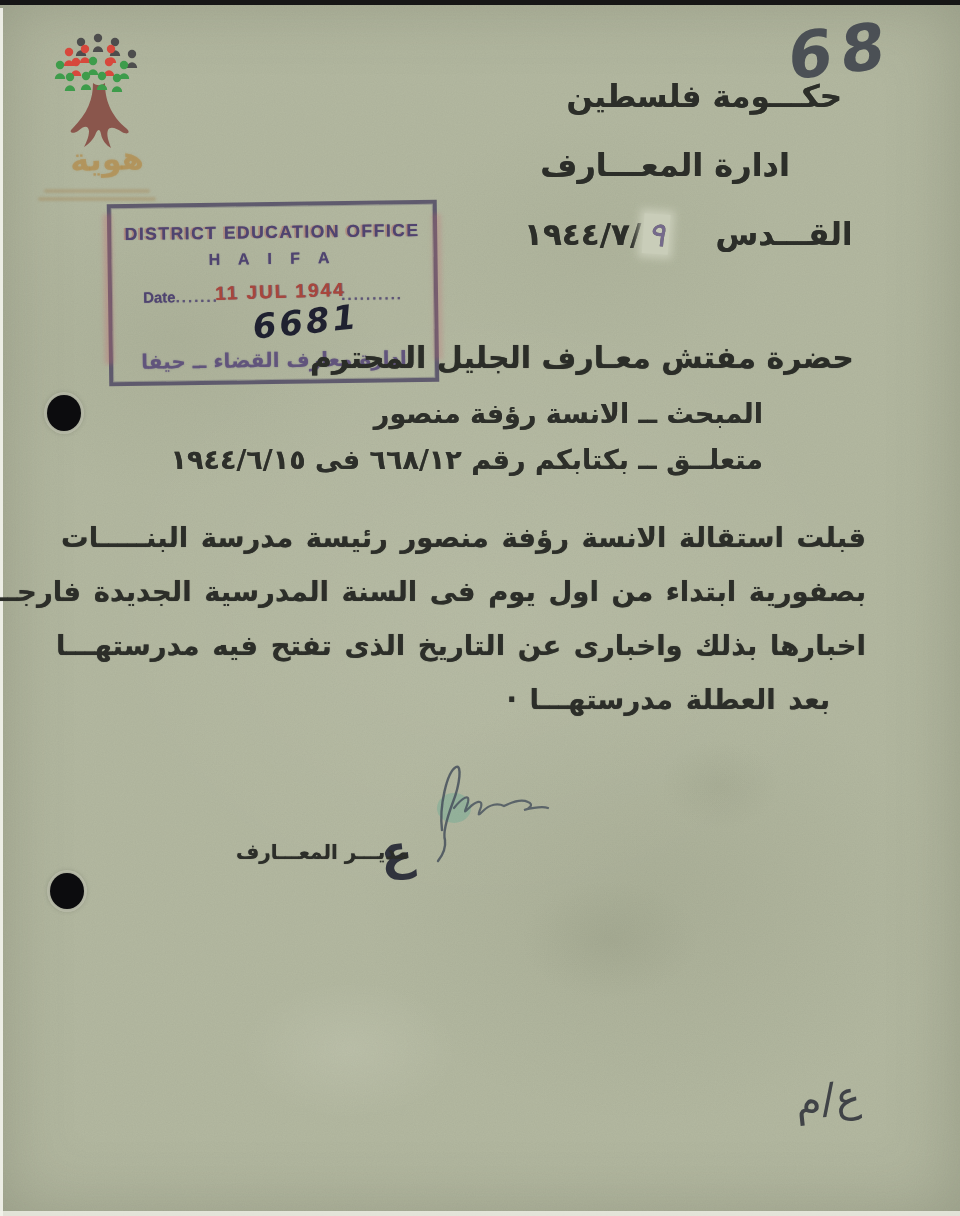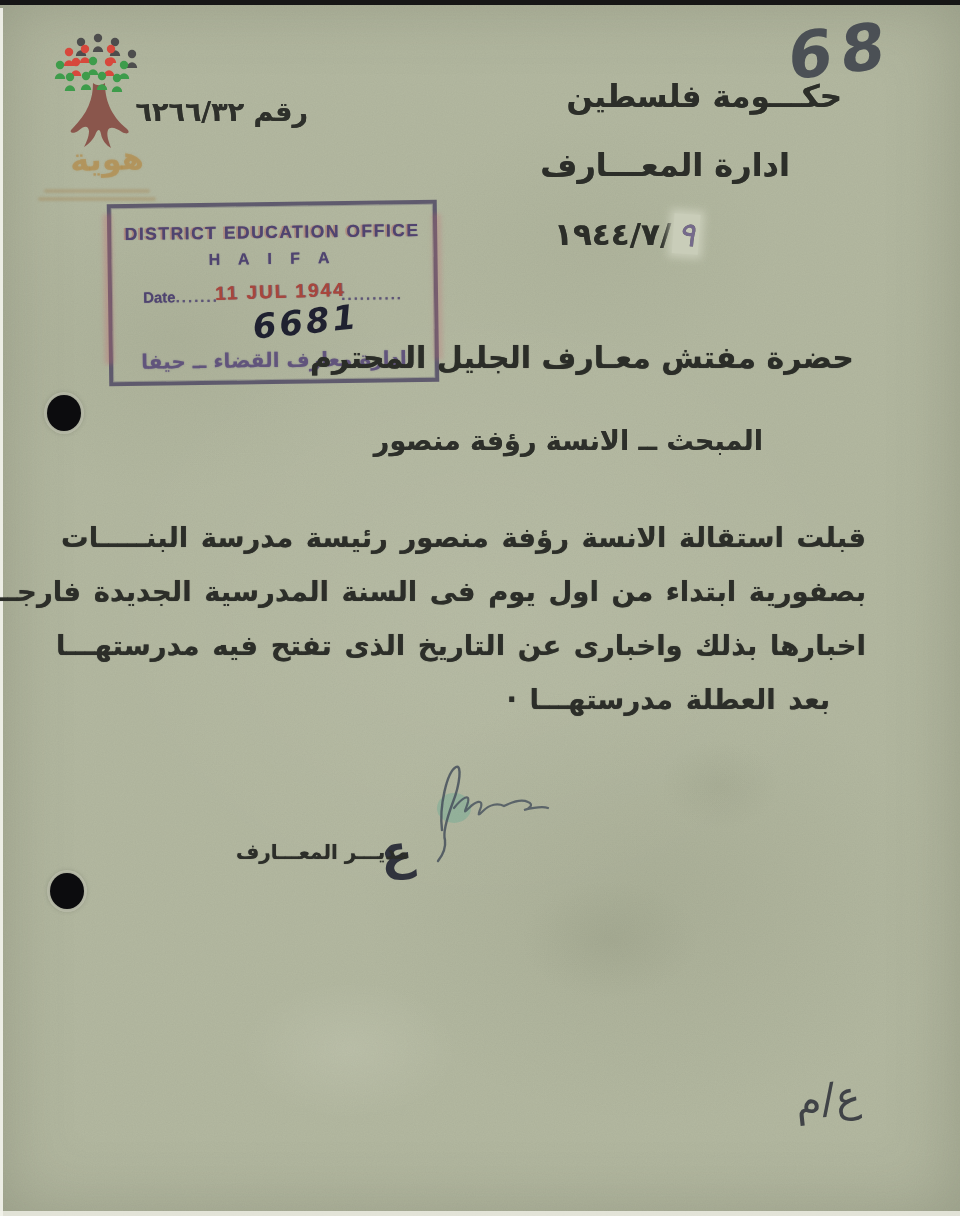--- a/index.html
+++ b/index.html
@@ -36,21 +36,21 @@
   .logo-subtext.l2{left:38px;top:197px;width:118px;height:4px;}
 
   .file-number{
     position:absolute;left:118px;top:96px;width:190px;direction:rtl;text-align:right;
     font-size:27px;font-weight:bold;color:#2e302b;text-shadow:0 0 .6px rgba(40,42,38,.75);
   }
 
   .hdr{position:absolute;direction:rtl;font-weight:bold;color:#2c2e29;text-shadow:0 0 .6px rgba(40,42,38,.7);}
   .hdr-gov{right:118px;top:78px;font-size:31px;}
   .hdr-dept{right:170px;top:146px;font-size:32px;}
-  .city-date-row{position:absolute;left:554px;top:216px;display:flex;align-items:flex-start;
+  .city-date-row{position:absolute;left:524px;top:216px;display:flex;align-items:flex-start;
     font-weight:bold;color:#2c2e29;font-size:31px;text-shadow:0 0 .6px rgba(40,42,38,.7);}
   .typed-date{direction:ltr;}
   .hand-day{
     display:inline-block;margin-left:2px;padding:0 4px;color:#756a8c;background:#c9cdb9;
     box-shadow:0 0 8px 4px #c9cdb9;font-size:34px;font-weight:normal;
     transform:rotate(4deg) translateY(-2px);font-style:italic;
   }
   .city-name{margin-left:46px;}
 
   .stamp{
@@ -81,21 +81,21 @@
   }
   .stamp-arabic{
     position:absolute;left:0;right:0;bottom:8px;direction:rtl;font-size:20px;font-weight:bold;
     color:rgba(92,78,122,.85);font-family:"DejaVu Sans", sans-serif;
     text-shadow:0 0 1.5px rgba(92,78,122,.6);
   }
 
   .salutation{position:absolute;right:106px;top:320px;direction:rtl;font-size:30px;font-weight:bold;
     color:#2b2d28;text-shadow:0 0 .7px rgba(40,42,38,.75);margin-top:20px;}
   .subject-line{position:absolute;right:197px;top:398px;direction:rtl;font-size:27px;font-weight:bold;
-    color:#2d2f2a;text-shadow:0 0 .6px rgba(40,42,38,.7);margin-top:27px;}
+    color:#2d2f2a;text-shadow:0 0 .6px rgba(40,42,38,.7);}
   .reference-line{position:absolute;right:197px;top:444px;direction:rtl;font-size:27px;font-weight:bold;
     color:#2d2f2a;text-shadow:0 0 .6px rgba(40,42,38,.7);}
 
   .body-par{position:absolute;left:138px;top:510px;width:728px;direction:rtl;}
   .body-line{height:54px;line-height:54px;text-align:right;font-size:27.5px;font-weight:bold;
     color:#2c2e29;word-spacing:3px;text-shadow:0 0 .7px rgba(40,42,38,.7);white-space:nowrap;}
   .body-line:last-child{padding-left:0;padding-right:36px;}
 
   .signature-svg{position:absolute;left:402px;top:760px;}
   .sig-prefix{position:absolute;left:380px;top:824px;font-size:48px;font-weight:bold;color:#30333d;
@@ -182,44 +182,45 @@
       <circle cx="54" cy="43" r="4.2"></circle>
         <path d="M48.8,57 a5.2,5.8 0 1 1 10.4,0 Z"></path>
       <circle cx="69" cy="45" r="4.2"></circle>
         <path d="M63.8,59 a5.2,5.8 0 1 1 10.4,0 Z"></path>
     </g>
   </svg>
   <div class="logo-watermark">هوية</div>
   <div class="logo-subtext l1"></div>
   <div class="logo-subtext l2"></div>
 
-  <div class="file-number">رقم ٦٢٦٦/٣٢</div>
 
   <div class="hdr hdr-gov">حكـــومة فلسطين</div>
   <div class="hdr hdr-dept">ادارة المعـــارف</div>
 
   <div class="city-date-row">
     <span class="typed-date">١٩٤٤/٧/</span>
     <span class="hand-day">٩</span>
+    <span class="city-name">القـــدس</span>
   </div>
 
   <div class="stamp">
     <div class="stamp-line1">DISTRICT EDUCATION OFFICE</div>
     <div class="stamp-line2">H A I F A</div>
     <div class="stamp-date-row">
       <span>Date</span><span class="stamp-dots">.......</span><span class="stamp-date-value">11 JUL 1944</span><span class="stamp-dots">..........</span>
     </div>
     <div class="stamp-serial">6681</div>
     <div class="stamp-arabic">ادارة معارف القضاء ــ حيفا</div>
   </div>
 
   <div class="salutation">حضرة مفتش معـارف الجليل المحترم</div>
 
   <div class="subject-line">المبحث ــ الانسة رؤفة منصور</div>
 
+  <div class="reference-line">متعلــق ــ بكتابكم رقم ٦٦٨/١٢ فى ١٩٤٤/٦/١٥</div>
 
   <div class="body-par">
     <div class="body-line">قبلت استقالة الانسة رؤفة منصور رئيسة مدرسة البنـــــات</div>
     <div class="body-line">بصفورية ابتداء من اول يوم فى السنة المدرسية الجديدة فارجـــو</div>
     <div class="body-line">اخبارها بذلك واخبارى عن التاريخ الذى تفتح فيه مدرستهـــا</div>
     <div class="body-line">بعد العطلة مدرستهـــا ·</div>
   </div>
 
   <svg class="signature-svg" width="175" height="105" viewBox="0 0 175 105">
     <ellipse cx="52" cy="48" rx="17" ry="15" fill="#58a892" opacity="0.32"></ellipse>

